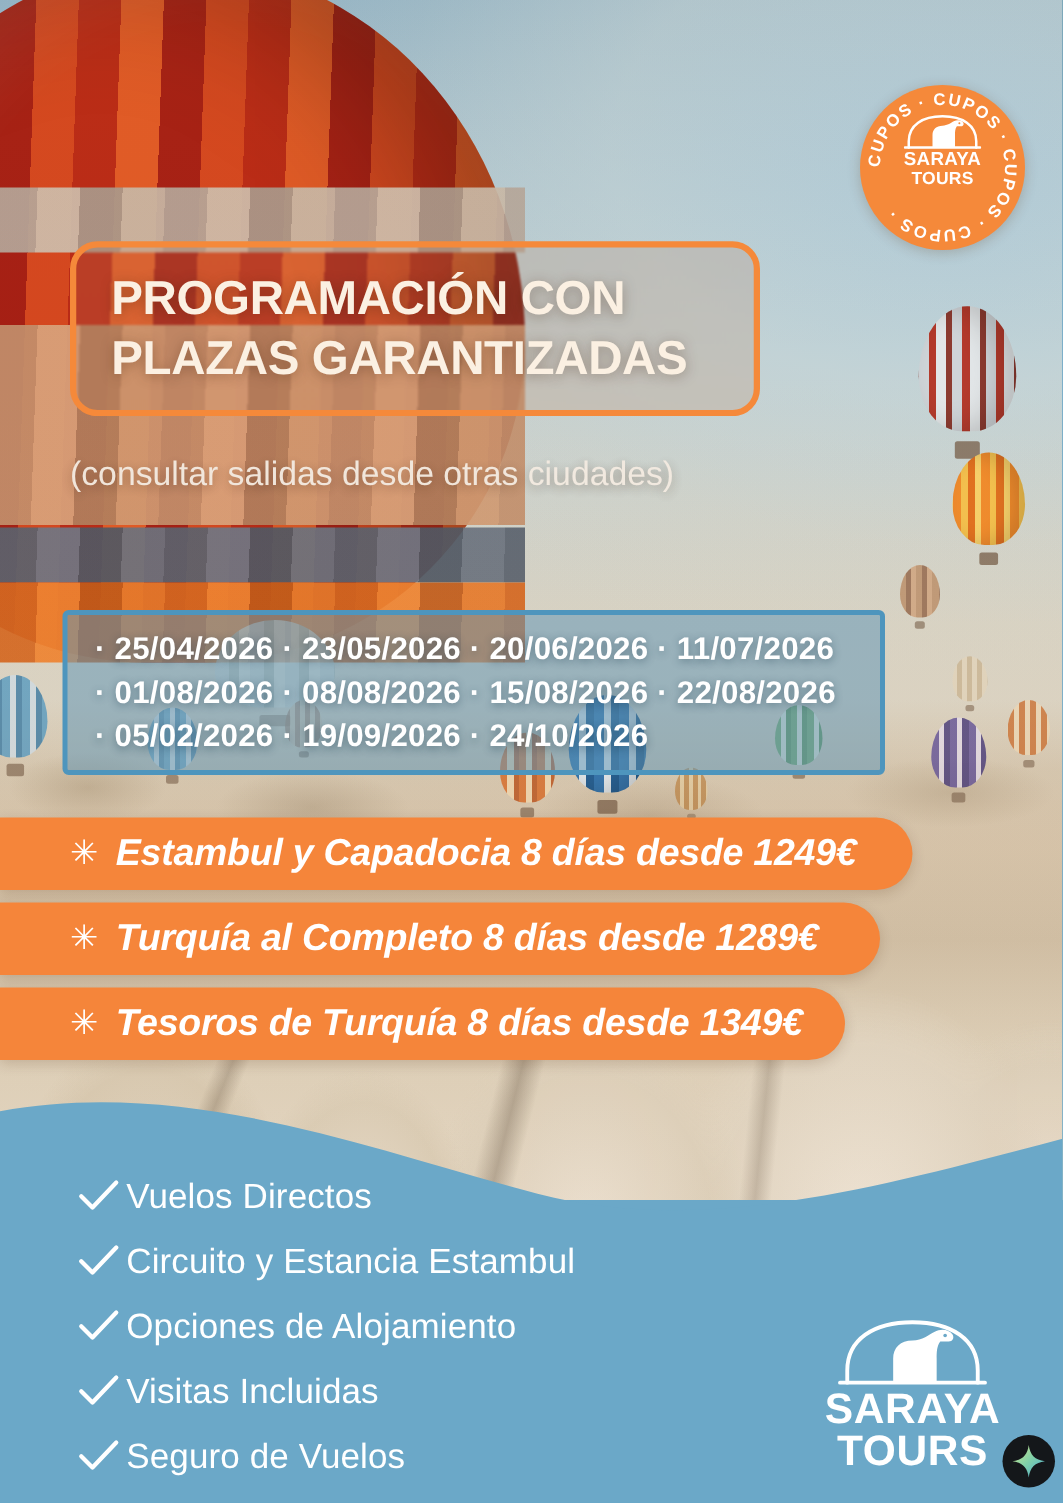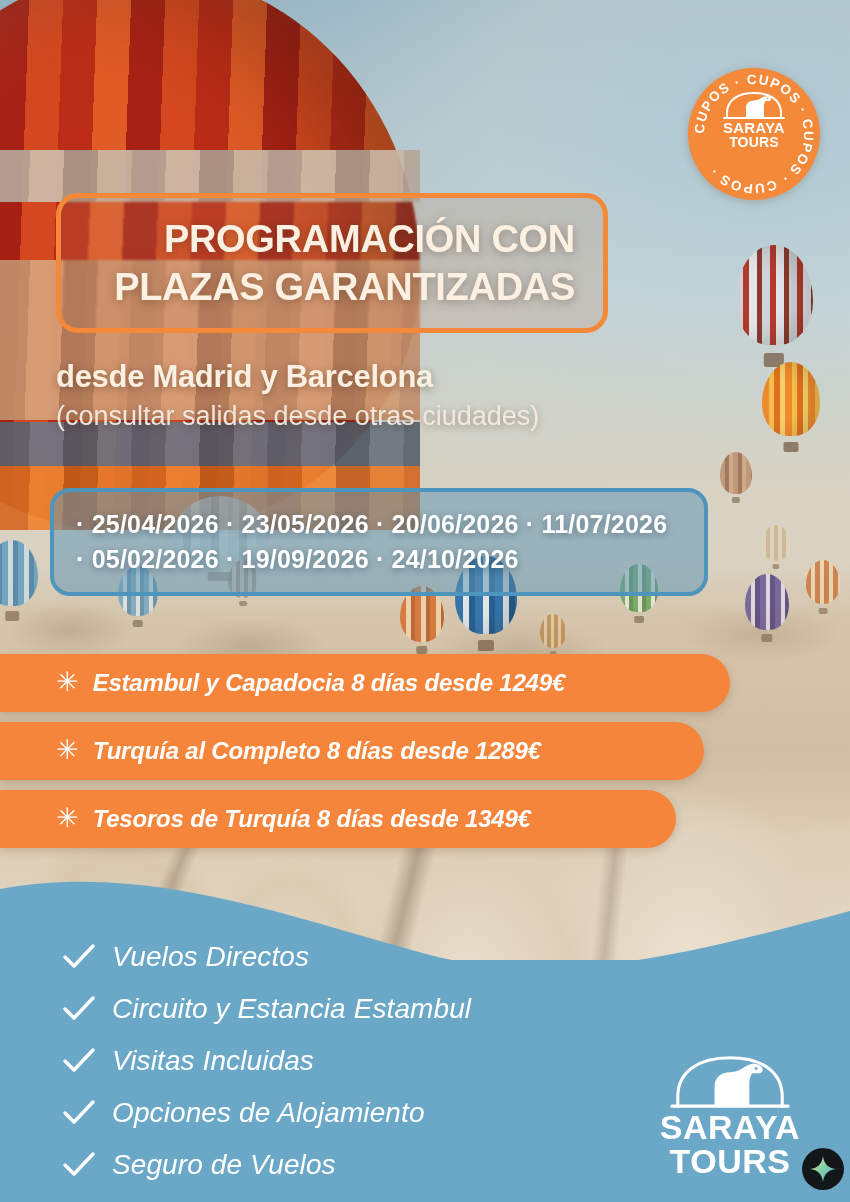--- a/index.html
+++ b/index.html
@@ -195,21 +195,20 @@
   .badge .bname .l2 { font-size:14px; }
 
   
   .headbox {
     position:absolute; left:56px; top:193px; width:552px; height:140px;
     border:5px solid #F5893A; border-radius:22px;
     background:rgba(190,130,95,.22);
     backdrop-filter:blur(1px);
     display:flex; flex-direction:column; justify-content:center;
     padding:0 28px;
-    text-align:right;
   }
   .headbox div {
     color:#FBF0E2; font-weight:800; font-size:38px; line-height:48px;
     letter-spacing:-.3px; text-shadow:0 2px 10px rgba(60,30,10,.35);
   }
 
   
   .dep {
     position:absolute; left:56px; top:358px; width:740px;
   }
@@ -218,22 +217,22 @@
     letter-spacing:-.3px; text-shadow:0 2px 9px rgba(60,30,10,.40);
   }
   .dep .sub {
     margin-top:4px;
     color:#F3EAE0; font-weight:400; font-size:27px; line-height:34px;
     text-shadow:0 2px 9px rgba(60,30,10,.40); opacity:.96;
   }
 
   
   .datebox {
-    position:absolute; left:50px; top:488px; width:658px; height:108px;
-    border:4px solid #4E95BD; border-radius:20px;
+    position:absolute; left:50px; top:488px; width:658px; height:132px;
+    border:4px solid #4E95BD; border-radius:5px;
     background:rgba(96,150,182,.52);
     display:flex; flex-direction:column; justify-content:center;
     padding:12px 22px;
   }
   .datebox .row {
     color:#FFFFFF; font-weight:600; font-size:25px; line-height:35px;
     letter-spacing:.2px; text-shadow:0 2px 7px rgba(20,50,70,.45);
     white-space:nowrap;
   }
 
@@ -241,29 +240,29 @@
   .bar {
     position:absolute; left:0; height:58px;
     background:#F5853A; border-radius:0 30px 30px 0;
     display:flex; align-items:center; gap:14px;
     padding-left:56px;
     box-shadow:0 3px 10px rgba(80,40,10,.18);
   }
   .bar .star { color:#fff; font-size:27px; line-height:1; margin-top:-2px; }
   .bar .txt {
     color:#fff; font-style:italic; font-weight:800;
-    font-size:24px; line-height:1; letter-spacing:-.2px; white-space:nowrap;
+    font-size:30px; line-height:1; letter-spacing:-.2px; white-space:nowrap;
   }
   .bar1 { top:654px; width:730px; }
   .bar2 { top:722px; width:704px; }
   .bar3 { top:790px; width:676px; }
 
   
   .checks { position:absolute; left:62px; top:935px; }
-  .ck { display:flex; align-items:center; gap:16px; height:43px; margin-bottom:9px;font-style:italic; }
+  .ck { display:flex; align-items:center; gap:5px; height:43px; margin-bottom:9px; }
   .ck .tick { width:34px; height:30px; flex:0 0 34px; }
   .ck .tick svg { display:block; width:34px; height:30px; }
   .ck .lbl { color:#FFFFFF; font-size:28px; font-weight:400; line-height:30px; letter-spacing:.1px; }
 
   
   .blogo { position:absolute; left:645px; top:1052px; width:170px; text-align:center; }
   .blogo .mark svg { width:122px; height:58px; display:block; margin:0 auto; }
   .blogo .n {
     color:#fff; font-weight:800; letter-spacing:.5px; line-height:34px;
   }
@@ -341,26 +340,26 @@
       <span class="l2">TOURS</span>
     </div>
   </div>
 
   <div class="headbox">
     <div>PROGRAMACIÓN CON</div>
     <div>PLAZAS GARANTIZADAS</div>
   </div>
 
   <div class="dep">
-    <div class="l">desde Madrid y Barcelona</div>
     <div class="sub">(consultar salidas desde otras ciudades)</div>
   </div>
 
   <div class="datebox">
     <div class="row">· 25/04/2026 · 23/05/2026 · 20/06/2026 · 11/07/2026</div>
+    <div class="row">· 01/08/2026 · 08/08/2026 · 15/08/2026 · 22/08/2026</div>
     <div class="row">· 05/02/2026 · 19/09/2026 · 24/10/2026</div>
   </div>
 
   <div class="bar bar1">
     <span class="star">✳</span>
     <span class="txt">Estambul y Capadocia 8 días desde 1249€</span>
   </div>
   <div class="bar bar2">
     <span class="star">✳</span>
     <span class="txt">Turquía al Completo 8 días desde 1289€</span>
@@ -386,29 +385,29 @@
           </svg>
       </span>
       <span class="lbl">Circuito y Estancia Estambul</span>
     </div>
     <div class="ck">
       <span class="tick">
         <svg viewBox="0 0 34 30" aria-hidden="true">
             <path d="M3,15 L12,24 L31,4" fill="none" stroke="#ffffff" stroke-width="3.4" stroke-linecap="round" stroke-linejoin="round"></path>
           </svg>
       </span>
-      <span class="lbl">Visitas Incluidas</span>
+      <span class="lbl">Opciones de Alojamiento</span>
     </div>
     <div class="ck">
       <span class="tick">
         <svg viewBox="0 0 34 30" aria-hidden="true">
             <path d="M3,15 L12,24 L31,4" fill="none" stroke="#ffffff" stroke-width="3.4" stroke-linecap="round" stroke-linejoin="round"></path>
           </svg>
       </span>
-      <span class="lbl">Opciones de Alojamiento</span>
+      <span class="lbl">Visitas Incluidas</span>
     </div>
     <div class="ck">
       <span class="tick">
         <svg viewBox="0 0 34 30" aria-hidden="true">
             <path d="M3,15 L12,24 L31,4" fill="none" stroke="#ffffff" stroke-width="3.4" stroke-linecap="round" stroke-linejoin="round"></path>
           </svg>
       </span>
       <span class="lbl">Seguro de Vuelos</span>
     </div>
   </div>

